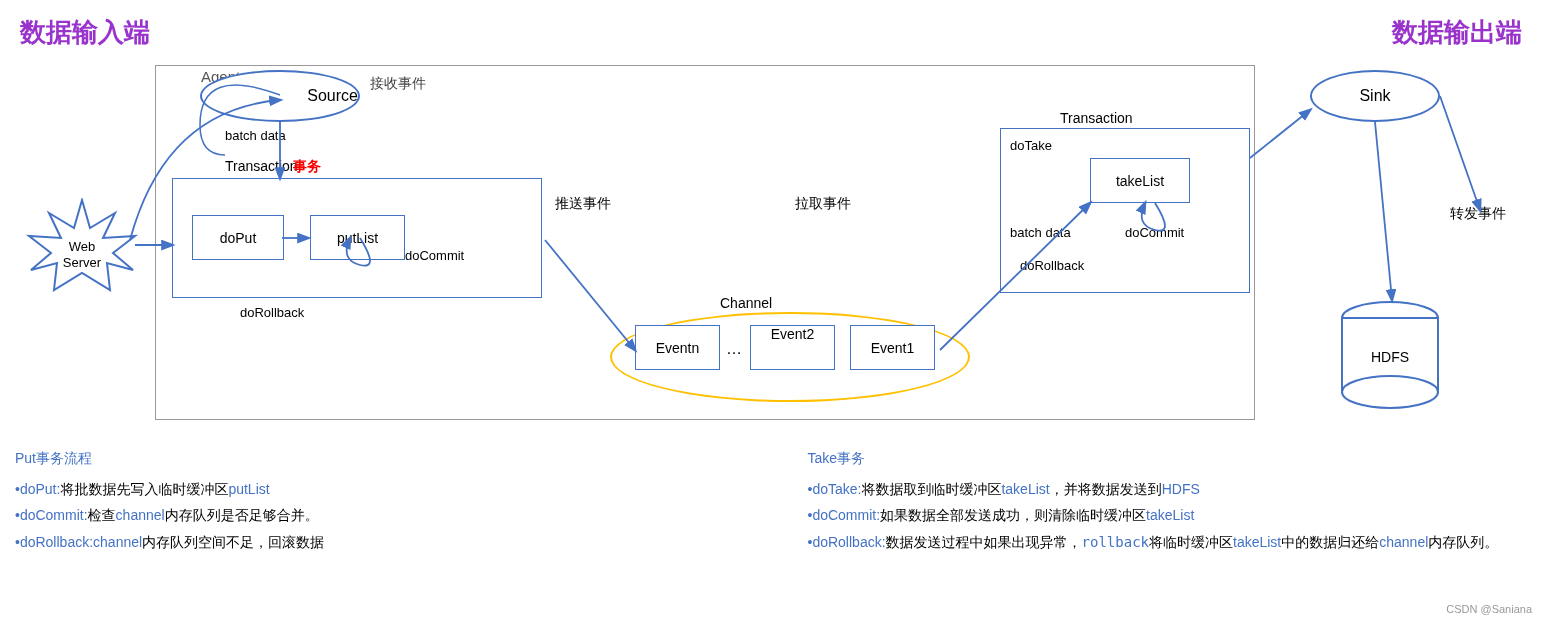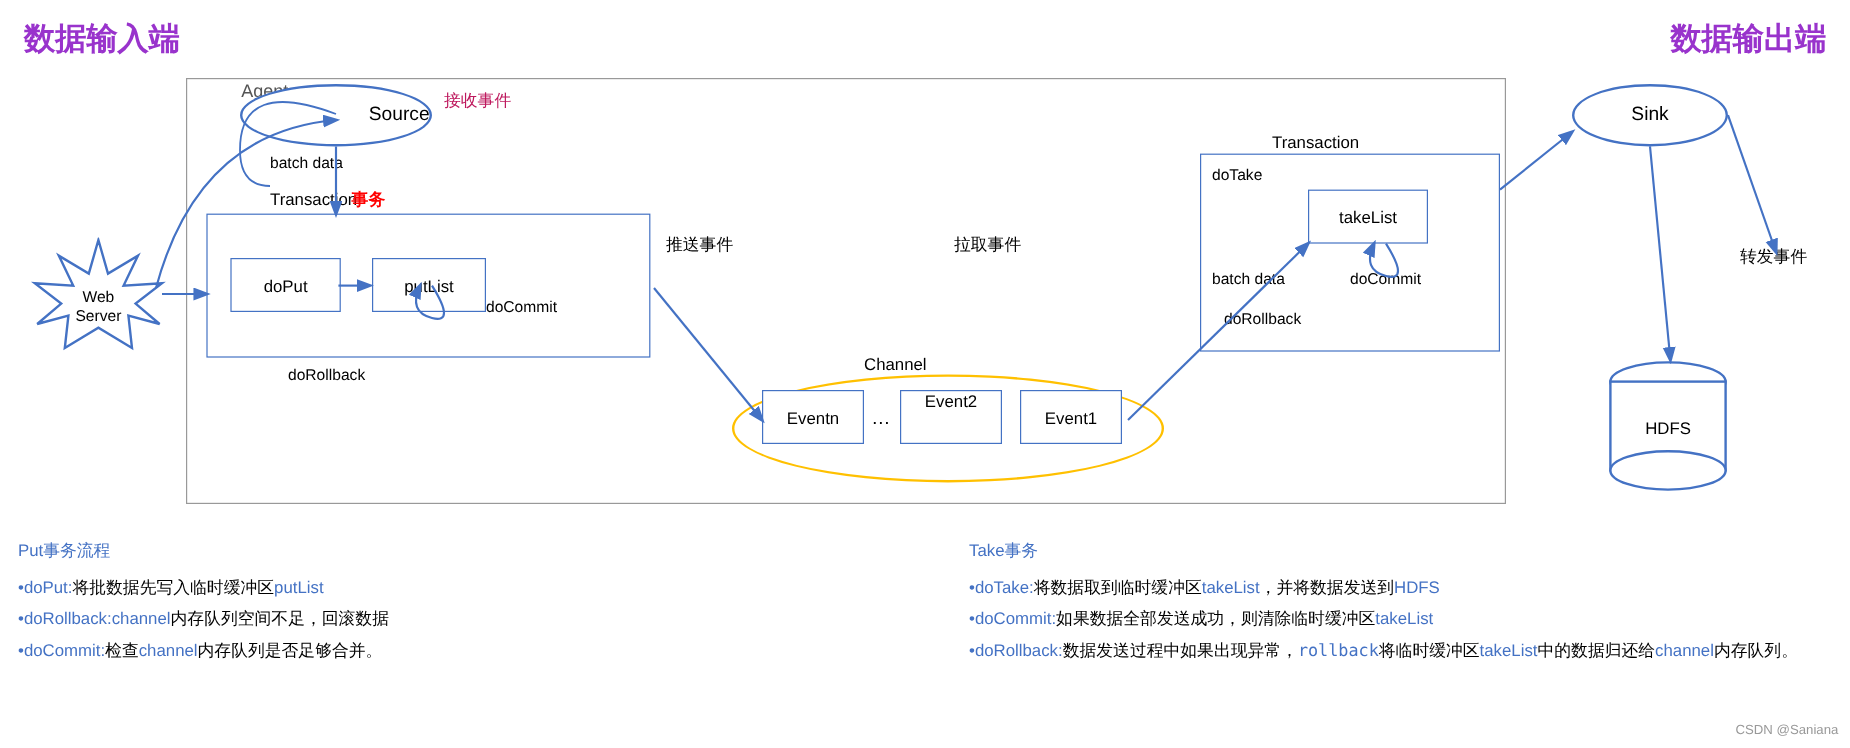--- a/index.html
+++ b/index.html
@@ -93,21 +93,21 @@
     .source-label {
       color: #000;
       font-size: 16px;
     }
 
     
     .receive-event-label {
       position: absolute;
       left: 360px;
       top: 65px;
-      color: #be185d;
+      color: #404040;
       font-size: 14px;
     }
 
     
     .batch-data-label-source {
       position: absolute;
       left: 215px;
       top: 118px;
       color: #000;
       font-size: 13px;
@@ -579,24 +579,24 @@
   </div>
 
   <div class="bottom-section" style="position: absolute; top: 445px; left: 15px; width: 1510px; display: flex; gap: 40px;">
 
     <div class="bottom-left" style="flex: 1; font-size: 14px; line-height: 1.9;">
       <div class="section-header" style="color: #4472C4; font-size: 14px;">Put事务流程</div>
       <div style="color: #000;">
         <span style="color: #4472C4;">•doPut:</span><span>将批数据先写入临时缓冲区</span><span style="color: #4472C4;">putList</span>
       </div>
       <div style="color: #000;">
-        <span style="color: #4472C4;">•doRollback:</span><span style="color: #4472C4;">channel</span><span>内存队列空间不足，回滚数据</span>
+        <span style="color: #4472C4;">•doCommit:</span><span>检查</span><span style="color: #4472C4;">channel</span><span>内存队列是否足够合并。</span>
       </div>
       <div style="color: #000;">
-        <span style="color: #4472C4;">•doCommit:</span><span>检查</span><span style="color: #4472C4;">channel</span><span>内存队列是否足够合并。</span>
+        <span style="color: #4472C4;">•doRollback:</span><span style="color: #4472C4;">channel</span><span>内存队列空间不足，回滚数据</span>
       </div>
     </div>
 
     <div class="bottom-right" style="flex: 1; font-size: 14px; line-height: 1.9; margin-left: 35px;">
       <div class="section-header" style="color: #4472C4; font-size: 14px;">Take事务</div>
       <div style="color: #000;">
         <span style="color: #4472C4;">•doTake:</span><span>将数据取到临时缓冲区</span><span style="color: #4472C4;">takeList</span><span>，并将数据发送到</span><span style="color: #4472C4;">HDFS</span>
       </div>
       <div style="color: #000;">
         <span style="color: #4472C4;">•doCommit:</span><span>如果数据全部发送成功，则清除临时缓冲区</span><span style="color: #4472C4;">takeList</span>

